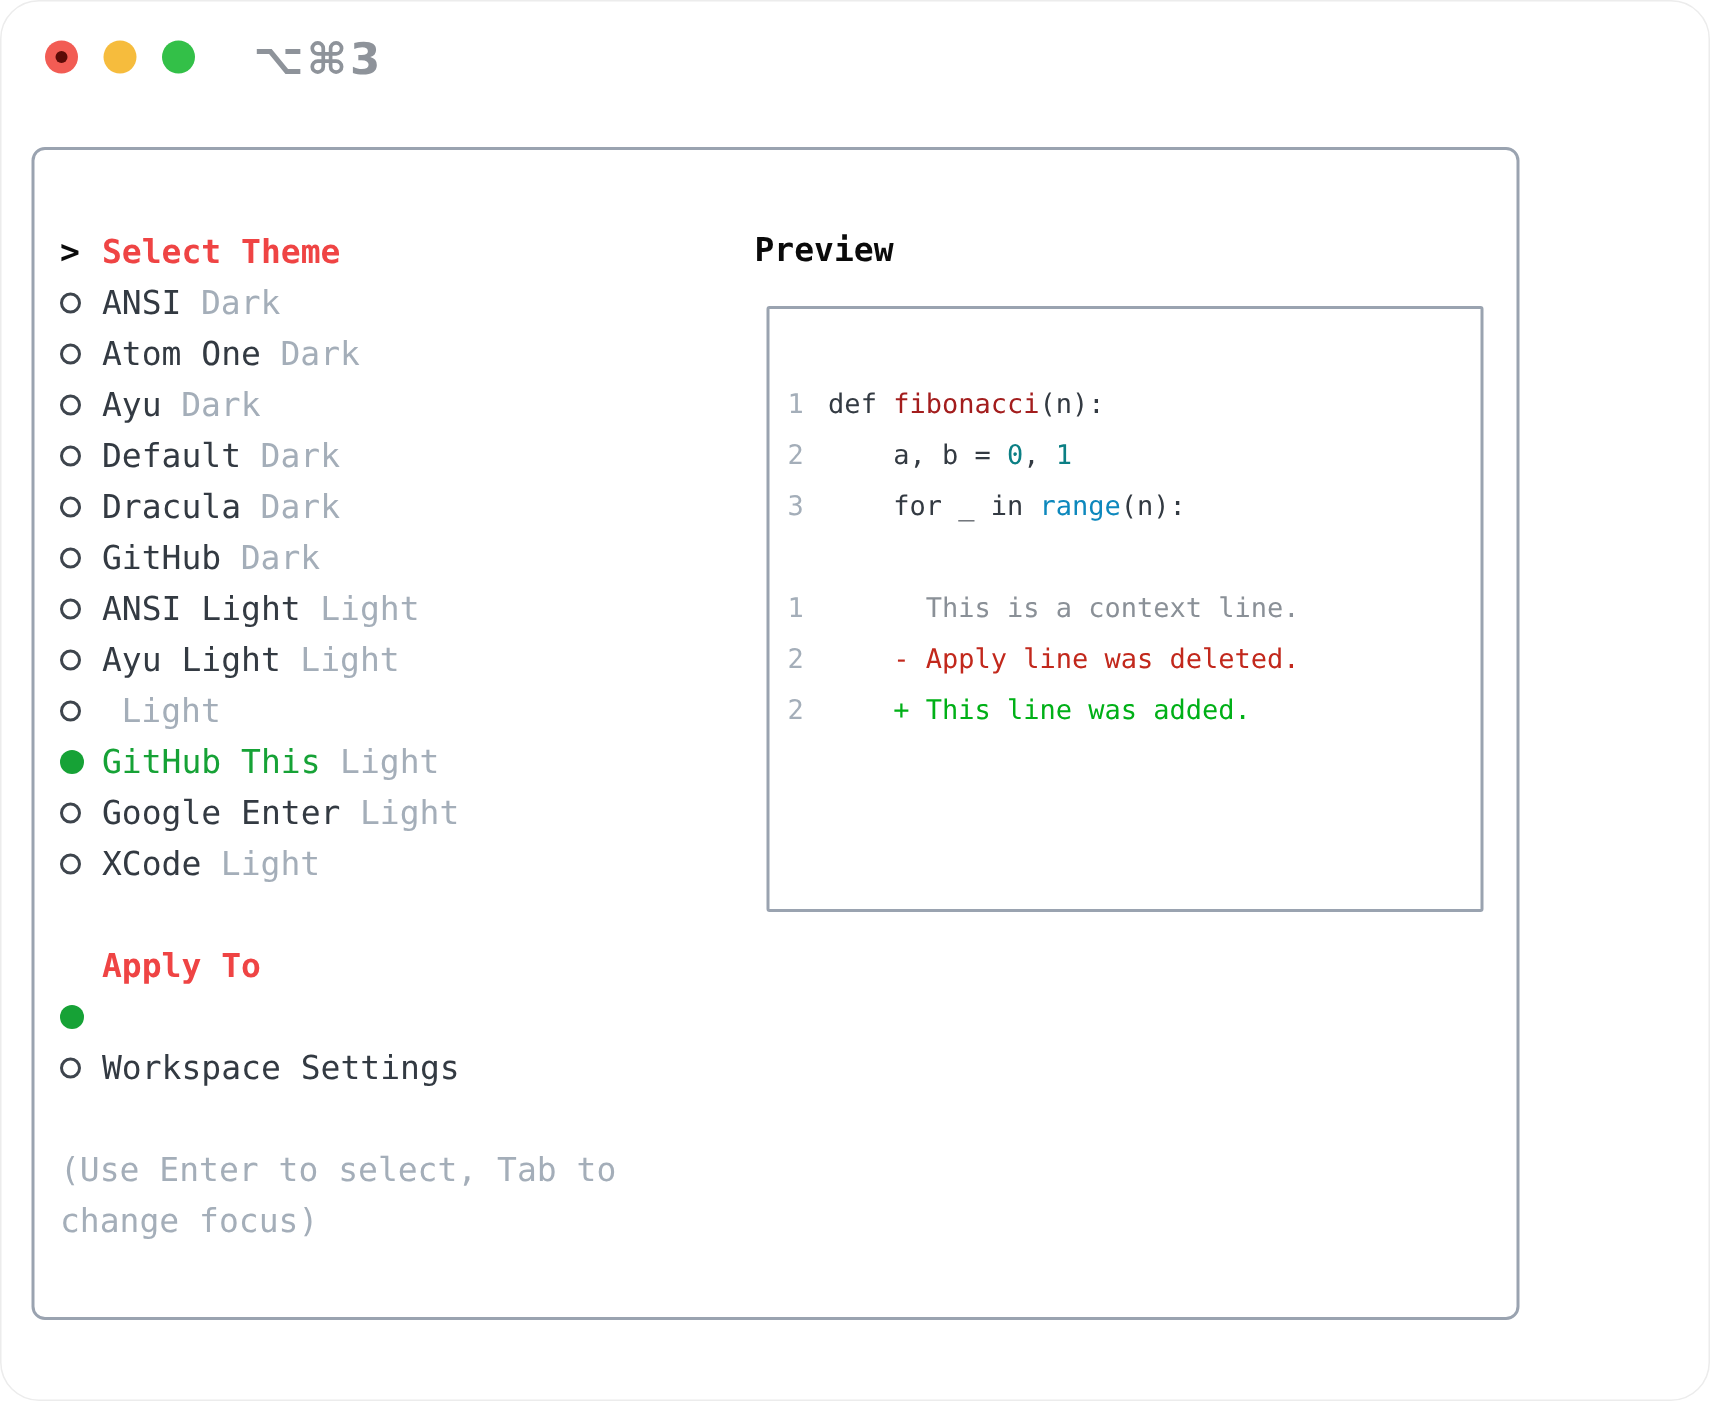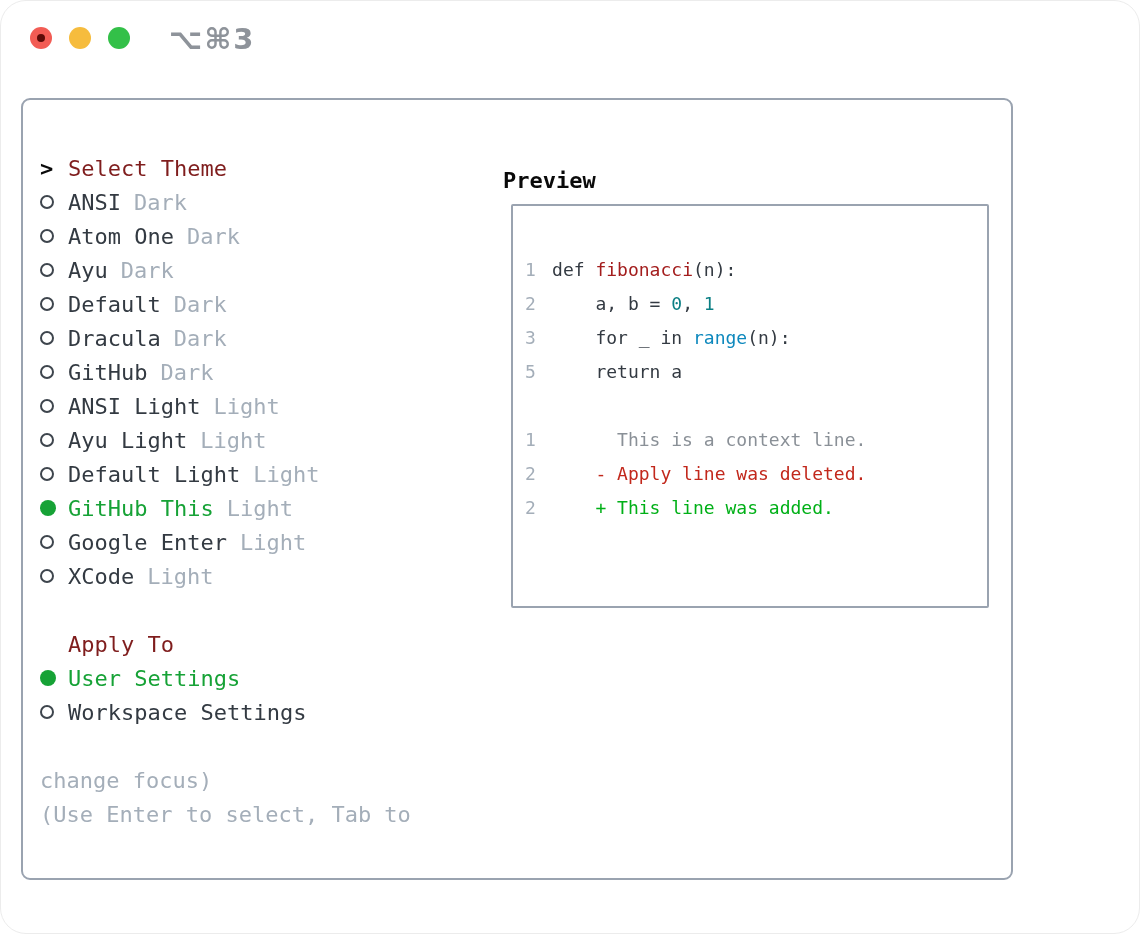--- a/index.html
+++ b/index.html
@@ -41,29 +41,29 @@
   
   .panel{
     position:absolute;left:20px;top:97px;width:992px;height:782px;
     border:2px solid var(--border-gray);border-radius:9px;box-sizing:border-box;
     background:#fff;
   }
   .left-col{position:absolute;left:17px;top:51px;width:450px;}
   .row{display:flex;align-items:center;height:34px;font-size:22px;color:var(--text-dark);white-space:pre;}
   .cell{flex:0 0 28px;width:28px;display:flex;align-items:center;}
   .prompt{color:#0a0a0a;font-weight:bold;}
-  .hdr{color:#7f1d1d;font-weight:normal;}
+  .hdr{color:#ef4444;font-weight:bold;}
   .dot{width:14px;height:14px;border:2px solid #3e454d;border-radius:50%;box-sizing:border-box;}
   .dot.sel{width:16px;height:16px;border:none;background:var(--accent-green);}
   .theme-name{color:var(--text-dark);}
   .row.sel .theme-name{color:var(--accent-green);}
   .tag{color:var(--muted-gray);margin-left:13px;}
   .hint{color:var(--muted-gray);}
   
-  .preview-header{position:absolute;left:480px;top:64px;height:34px;line-height:34px;font-size:22px;font-weight:bold;color:#0a0a0a;}
+  .preview-header{position:absolute;left:480px;top:51px;height:34px;line-height:34px;font-size:22px;font-weight:bold;color:#0a0a0a;}
   .preview-box{
     position:absolute;left:488px;top:104px;width:478px;height:404px;
     border:2px solid var(--border-gray);box-sizing:border-box;
     padding:47px 0 0 12px;border-radius:2px;background:#fff;overflow:hidden;
   }
   .code-line{height:34px;line-height:34px;font-size:18px;white-space:pre;color:var(--text-dark);}
   .ln{display:inline-block;width:2ch;margin-right:.5ch;color:var(--muted-gray);}
   .c-plain{color:var(--text-dark);}
   .c-fn{color:var(--function-red);}
   .c-num{color:var(--number-teal);}
@@ -99,52 +99,51 @@
 
       <div id="theme-rows" data-interactable="false">
           <div class="row" data-interactable="true"><span class="cell" data-interactable="false"><span class="dot" data-interactable="false"></span></span><span class="theme-name" data-interactable="false">ANSI</span><span class="tag" data-interactable="false">Dark</span></div>
           <div class="row" data-interactable="true"><span class="cell" data-interactable="false"><span class="dot" data-interactable="false"></span></span><span class="theme-name" data-interactable="false">Atom One</span><span class="tag" data-interactable="false">Dark</span></div>
           <div class="row" data-interactable="true"><span class="cell" data-interactable="false"><span class="dot" data-interactable="false"></span></span><span class="theme-name" data-interactable="false">Ayu</span><span class="tag" data-interactable="false">Dark</span></div>
           <div class="row" data-interactable="true"><span class="cell" data-interactable="false"><span class="dot" data-interactable="false"></span></span><span class="theme-name" data-interactable="false">Default</span><span class="tag" data-interactable="false">Dark</span></div>
           <div class="row" data-interactable="true"><span class="cell" data-interactable="false"><span class="dot" data-interactable="false"></span></span><span class="theme-name" data-interactable="false">Dracula</span><span class="tag" data-interactable="false">Dark</span></div>
           <div class="row" data-interactable="true"><span class="cell" data-interactable="false"><span class="dot" data-interactable="false"></span></span><span class="theme-name" data-interactable="false">GitHub</span><span class="tag" data-interactable="false">Dark</span></div>
           <div class="row" data-interactable="true"><span class="cell" data-interactable="false"><span class="dot" data-interactable="false"></span></span><span class="theme-name" data-interactable="false">ANSI Light</span><span class="tag" data-interactable="false">Light</span></div>
           <div class="row" data-interactable="true"><span class="cell" data-interactable="false"><span class="dot" data-interactable="false"></span></span><span class="theme-name" data-interactable="false">Ayu Light</span><span class="tag" data-interactable="false">Light</span></div>
-          <div class="row" data-interactable="true"><span class="cell" data-interactable="false"><span class="dot" data-interactable="false"></span></span><span class="theme-name" data-interactable="false">Default Light</span><span class="tag" data-interactable="false">Light</span></div>
+          <div class="row" data-interactable="true"><span class="cell" data-interactable="false"><span class="dot" data-interactable="false"></span></span><span class="tag" data-interactable="false">Light</span></div>
           <div class="row sel" data-interactable="true"><span class="cell" data-interactable="false"><span class="dot sel" data-interactable="false"></span></span><span class="theme-name" data-interactable="false">GitHub This</span><span class="tag" data-interactable="false">Light</span></div>
           <div class="row" data-interactable="true"><span class="cell" data-interactable="false"><span class="dot" data-interactable="false"></span></span><span class="theme-name" data-interactable="false">Google Enter</span><span class="tag" data-interactable="false">Light</span></div>
           <div class="row" data-interactable="true"><span class="cell" data-interactable="false"><span class="dot" data-interactable="false"></span></span><span class="theme-name" data-interactable="false">XCode</span><span class="tag" data-interactable="false">Light</span></div>
         </div>
 
       <div class="row" data-interactable="false"></div>
 
       <div class="row" data-interactable="false">
         <span class="cell" data-interactable="false"></span>
         <span class="hdr" data-interactable="false">Apply To</span>
       </div>
 
       <div id="apply-rows" data-interactable="false">
-          <div class="row sel" data-interactable="true"><span class="cell" data-interactable="false"><span class="dot sel" data-interactable="false"></span></span><span class="theme-name" data-interactable="false">User Settings</span></div>
+          <div class="row sel" data-interactable="true"><span class="cell" data-interactable="false"><span class="dot sel" data-interactable="false"></span></span></div>
           <div class="row" data-interactable="true"><span class="cell" data-interactable="false"><span class="dot" data-interactable="false"></span></span><span class="theme-name" data-interactable="false">Workspace Settings</span></div>
         </div>
 
       <div class="row" data-interactable="false"></div>
 
+      <div class="row hint" data-interactable="false">(Use Enter to select, Tab to</div>
       <div class="row hint" data-interactable="false">change focus)</div>
-      <div class="row hint" data-interactable="false">(Use Enter to select, Tab to</div>
     </div>
 
     <div class="preview-header" data-interactable="false">Preview</div>
 
     <div class="preview-box" data-interactable="false">
       <div id="preview-code" data-interactable="false">
           <div class="code-line" data-interactable="false"><span class="ln" data-interactable="false">1</span><span class="c-plain" data-interactable="false">def </span><span class="c-fn" data-interactable="false">fibonacci</span><span class="c-plain" data-interactable="false">(n):</span></div>
           <div class="code-line" data-interactable="false"><span class="ln" data-interactable="false">2</span><span class="c-plain" data-interactable="false">    a, b = </span><span class="c-num" data-interactable="false">0</span><span class="c-plain" data-interactable="false">, </span><span class="c-num" data-interactable="false">1</span></div>
           <div class="code-line" data-interactable="false"><span class="ln" data-interactable="false">3</span><span class="c-plain" data-interactable="false">    for _ in </span><span class="c-builtin" data-interactable="false">range</span><span class="c-plain" data-interactable="false">(n):</span></div>
-          <div class="code-line" data-interactable="false"><span class="ln" data-interactable="false">5</span><span class="c-plain" data-interactable="false">    return a</span></div>
           <div class="code-line" data-interactable="false"><span class="ln" data-interactable="false"></span></div>
           <div class="code-line" data-interactable="false"><span class="ln" data-interactable="false">1</span><span class="c-ctx" data-interactable="false">      This is a context line.</span></div>
           <div class="code-line" data-interactable="false"><span class="ln" data-interactable="false">2</span><span class="c-del" data-interactable="false">    - Apply line was deleted.</span></div>
           <div class="code-line" data-interactable="false"><span class="ln" data-interactable="false">2</span><span class="c-add" data-interactable="false">    + This line was added.</span></div>
         </div>
     </div>
 
   </div>
 </div>
 

